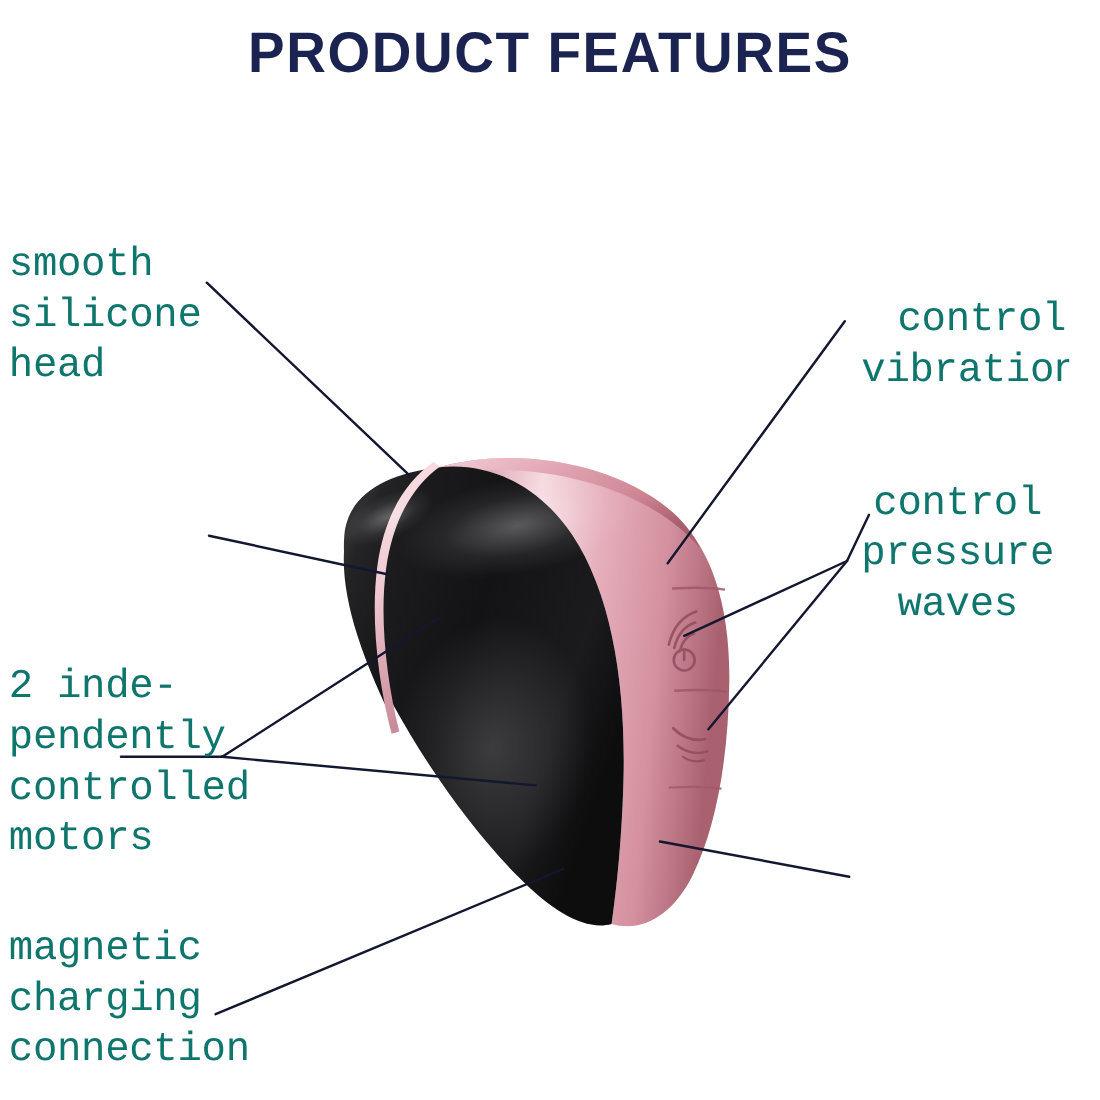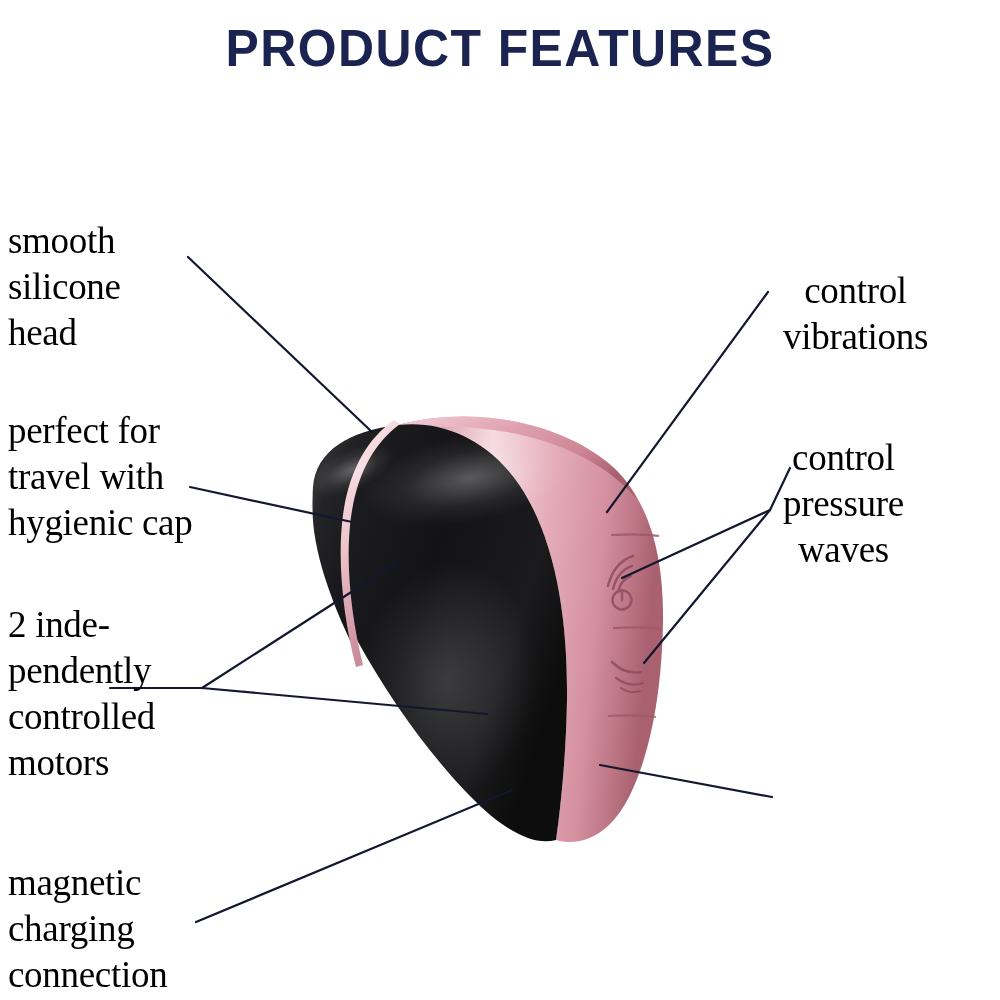--- a/index.html
+++ b/index.html
@@ -29,35 +29,35 @@
     font-size: 52px;
     letter-spacing: 1.5px;
     color: #1b2350;
     transform: scaleX(0.96);
     white-space: nowrap;
   }
 
   
   .callout {
     position: absolute;
-    color: #000000;
-    font-family: Liberation Serif, serif;
+    color: #0f766e;
+    font-family: Liberation Mono, monospace;
     font-weight: 400;
     font-size: 37px;
     line-height: 46px;
     letter-spacing: -0.3px;
     white-space: pre-line;
   }
   .callout.left  { text-align: left; }
   .callout.right { text-align: center; }
 
   #callout-smooth-silicone-head   { left: 8px;  top: 218px; }
   #callout-hygienic-cap           { left: 8px;  top: 408px; }
   #callout-two-motors             { left: 8px;  top: 602px; }
-  #callout-magnetic-charging      { left: 8px;  top: 840px; margin-top: 20px; }
+  #callout-magnetic-charging      { left: 8px;  top: 840px; }
 
   #callout-control-vibrations     { left: 783px; top: 268px; }
   #callout-control-pressure-waves { left: 783px; top: 435px; }
   #callout-satisfyer-connect      { left: 783px; top: 645px; }
 
   
   #leader-lines {
     position: absolute;
     left: 0; top: 0;
     width: 1000px;
@@ -210,23 +210,20 @@
       <line x1="770" y1="510" x2="644" y2="663"></line>
 
       <line x1="772" y1="797" x2="600" y2="765"></line>
     </g>
   </svg>
 
   <div class="callout left" id="callout-smooth-silicone-head">smooth
 silicone
 head</div>
 
-  <div class="callout left" id="callout-hygienic-cap">perfect for
-travel with
-hygienic cap</div>
 
   <div class="callout left" id="callout-two-motors">2 inde-
 pendently
 controlled
 motors</div>
 
   <div class="callout left" id="callout-magnetic-charging">magnetic
 charging
 connection</div>
 

